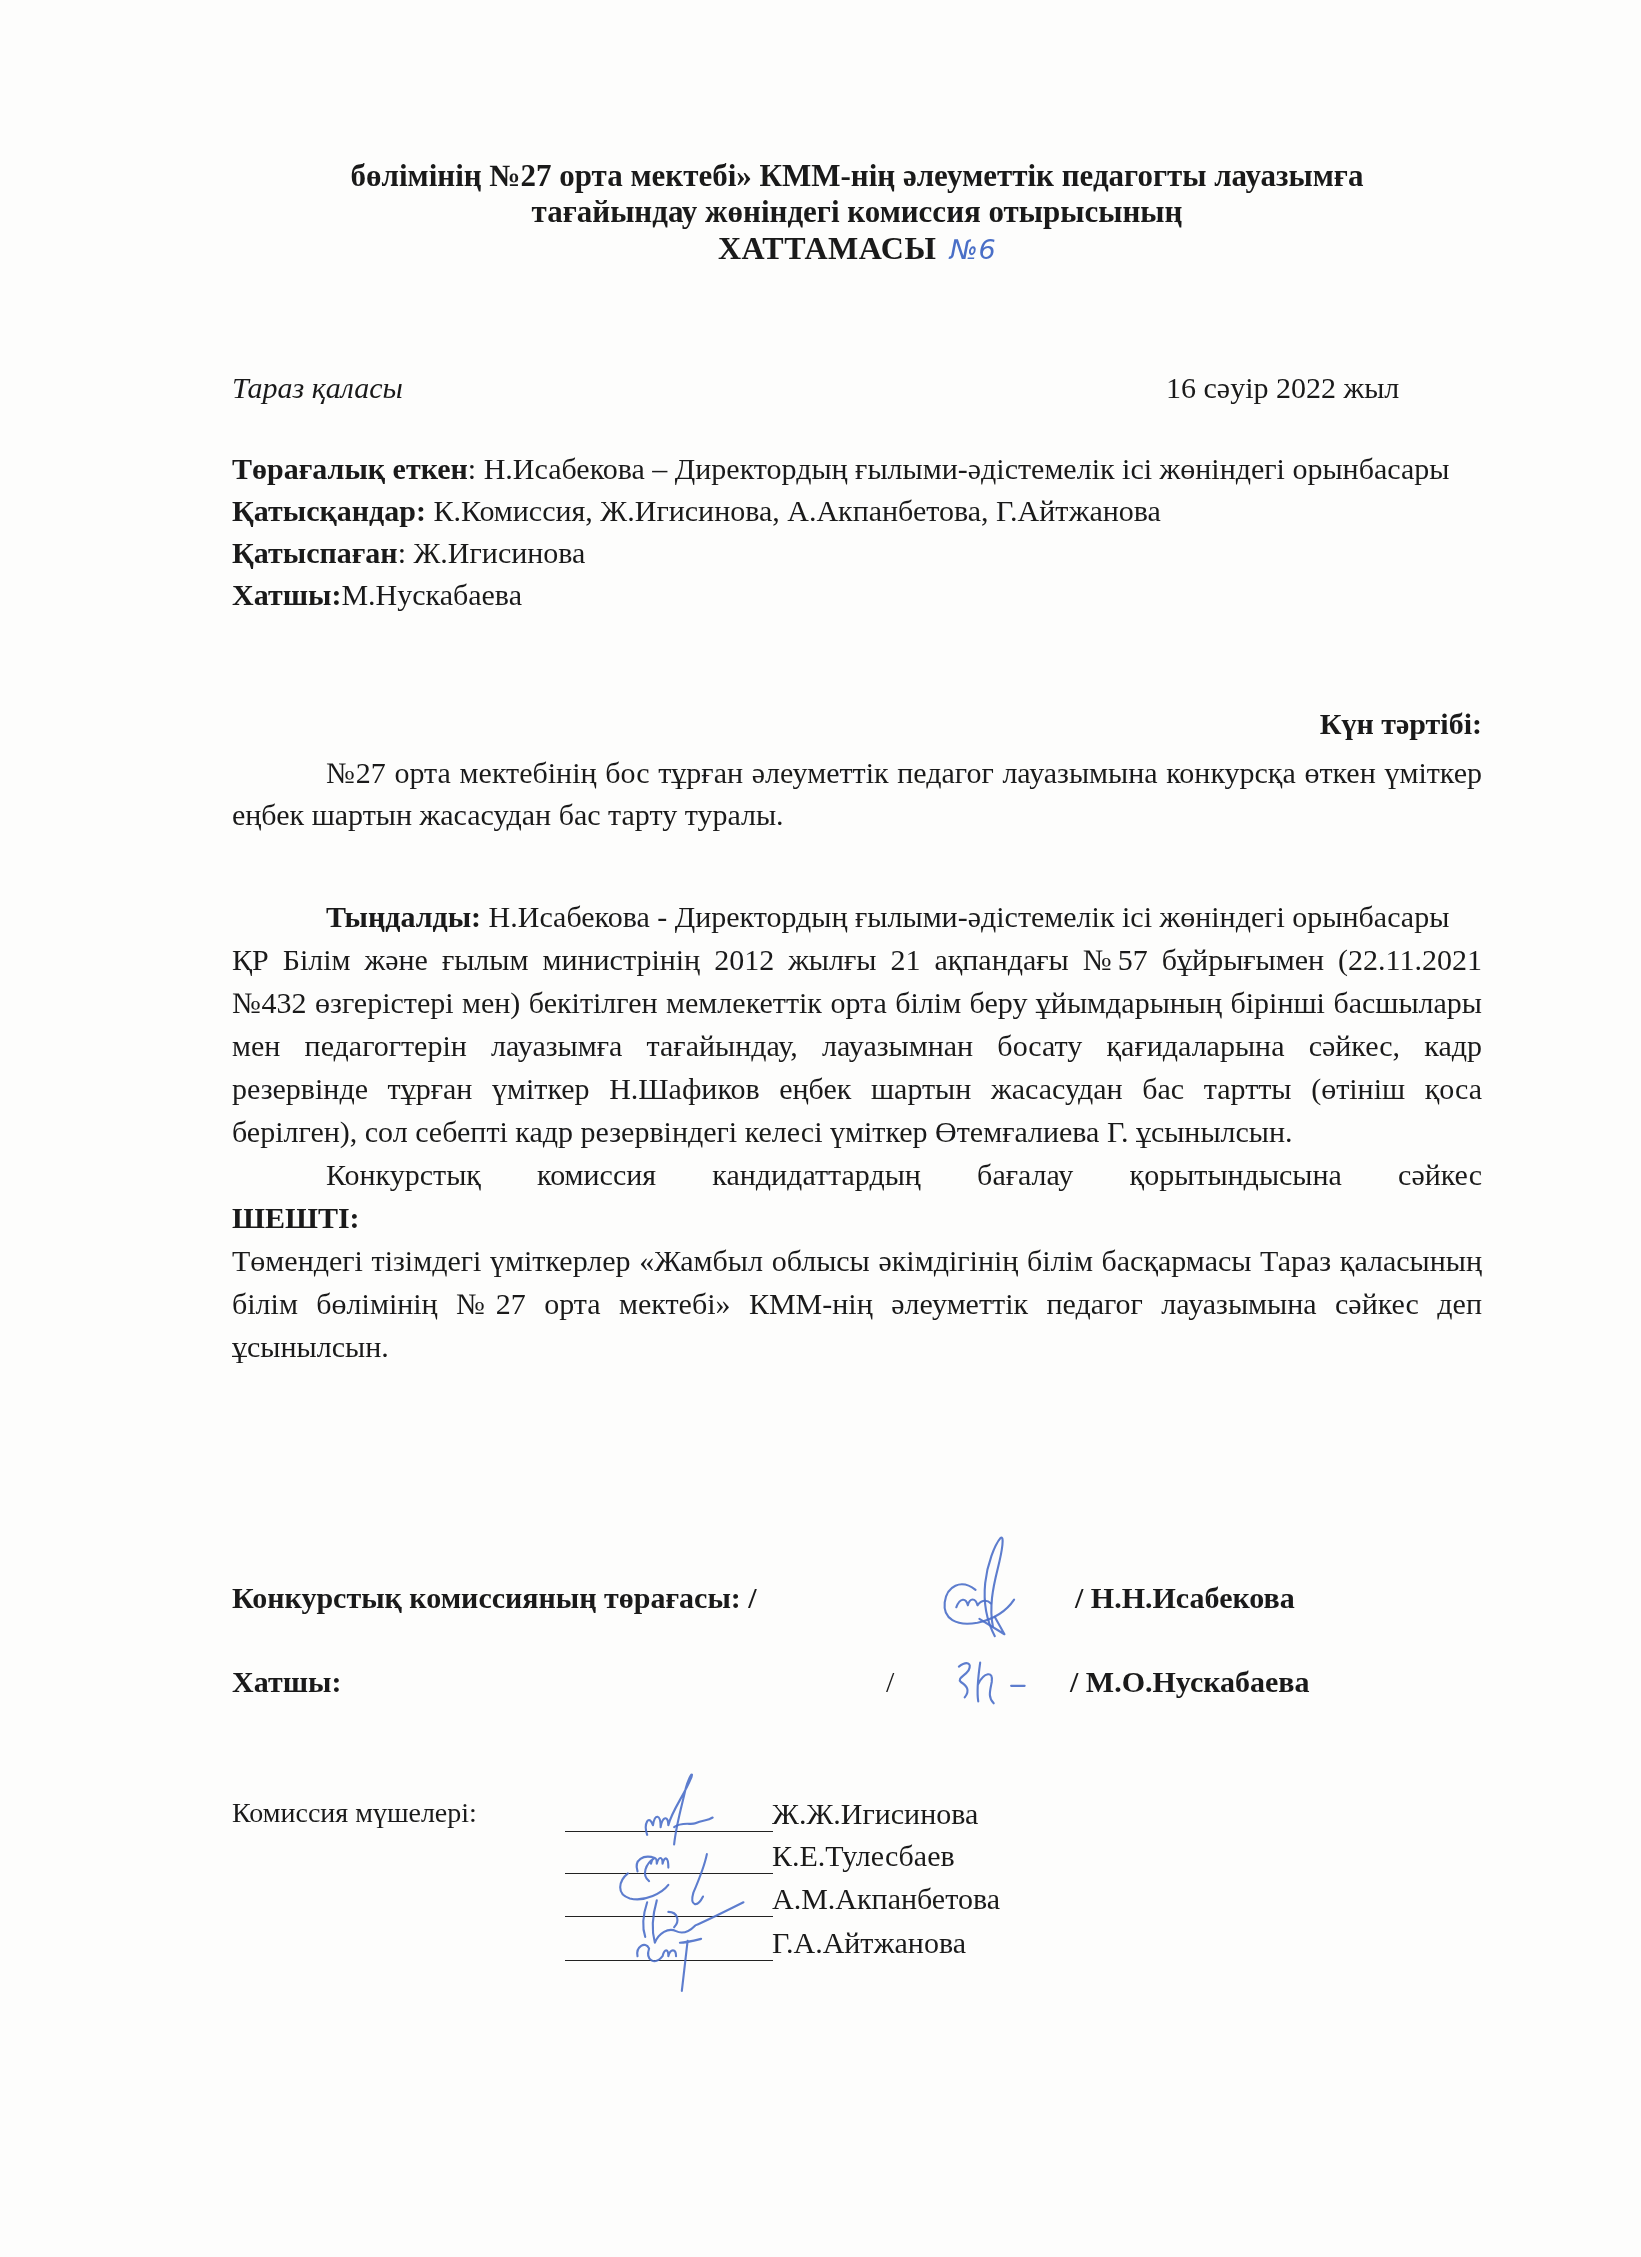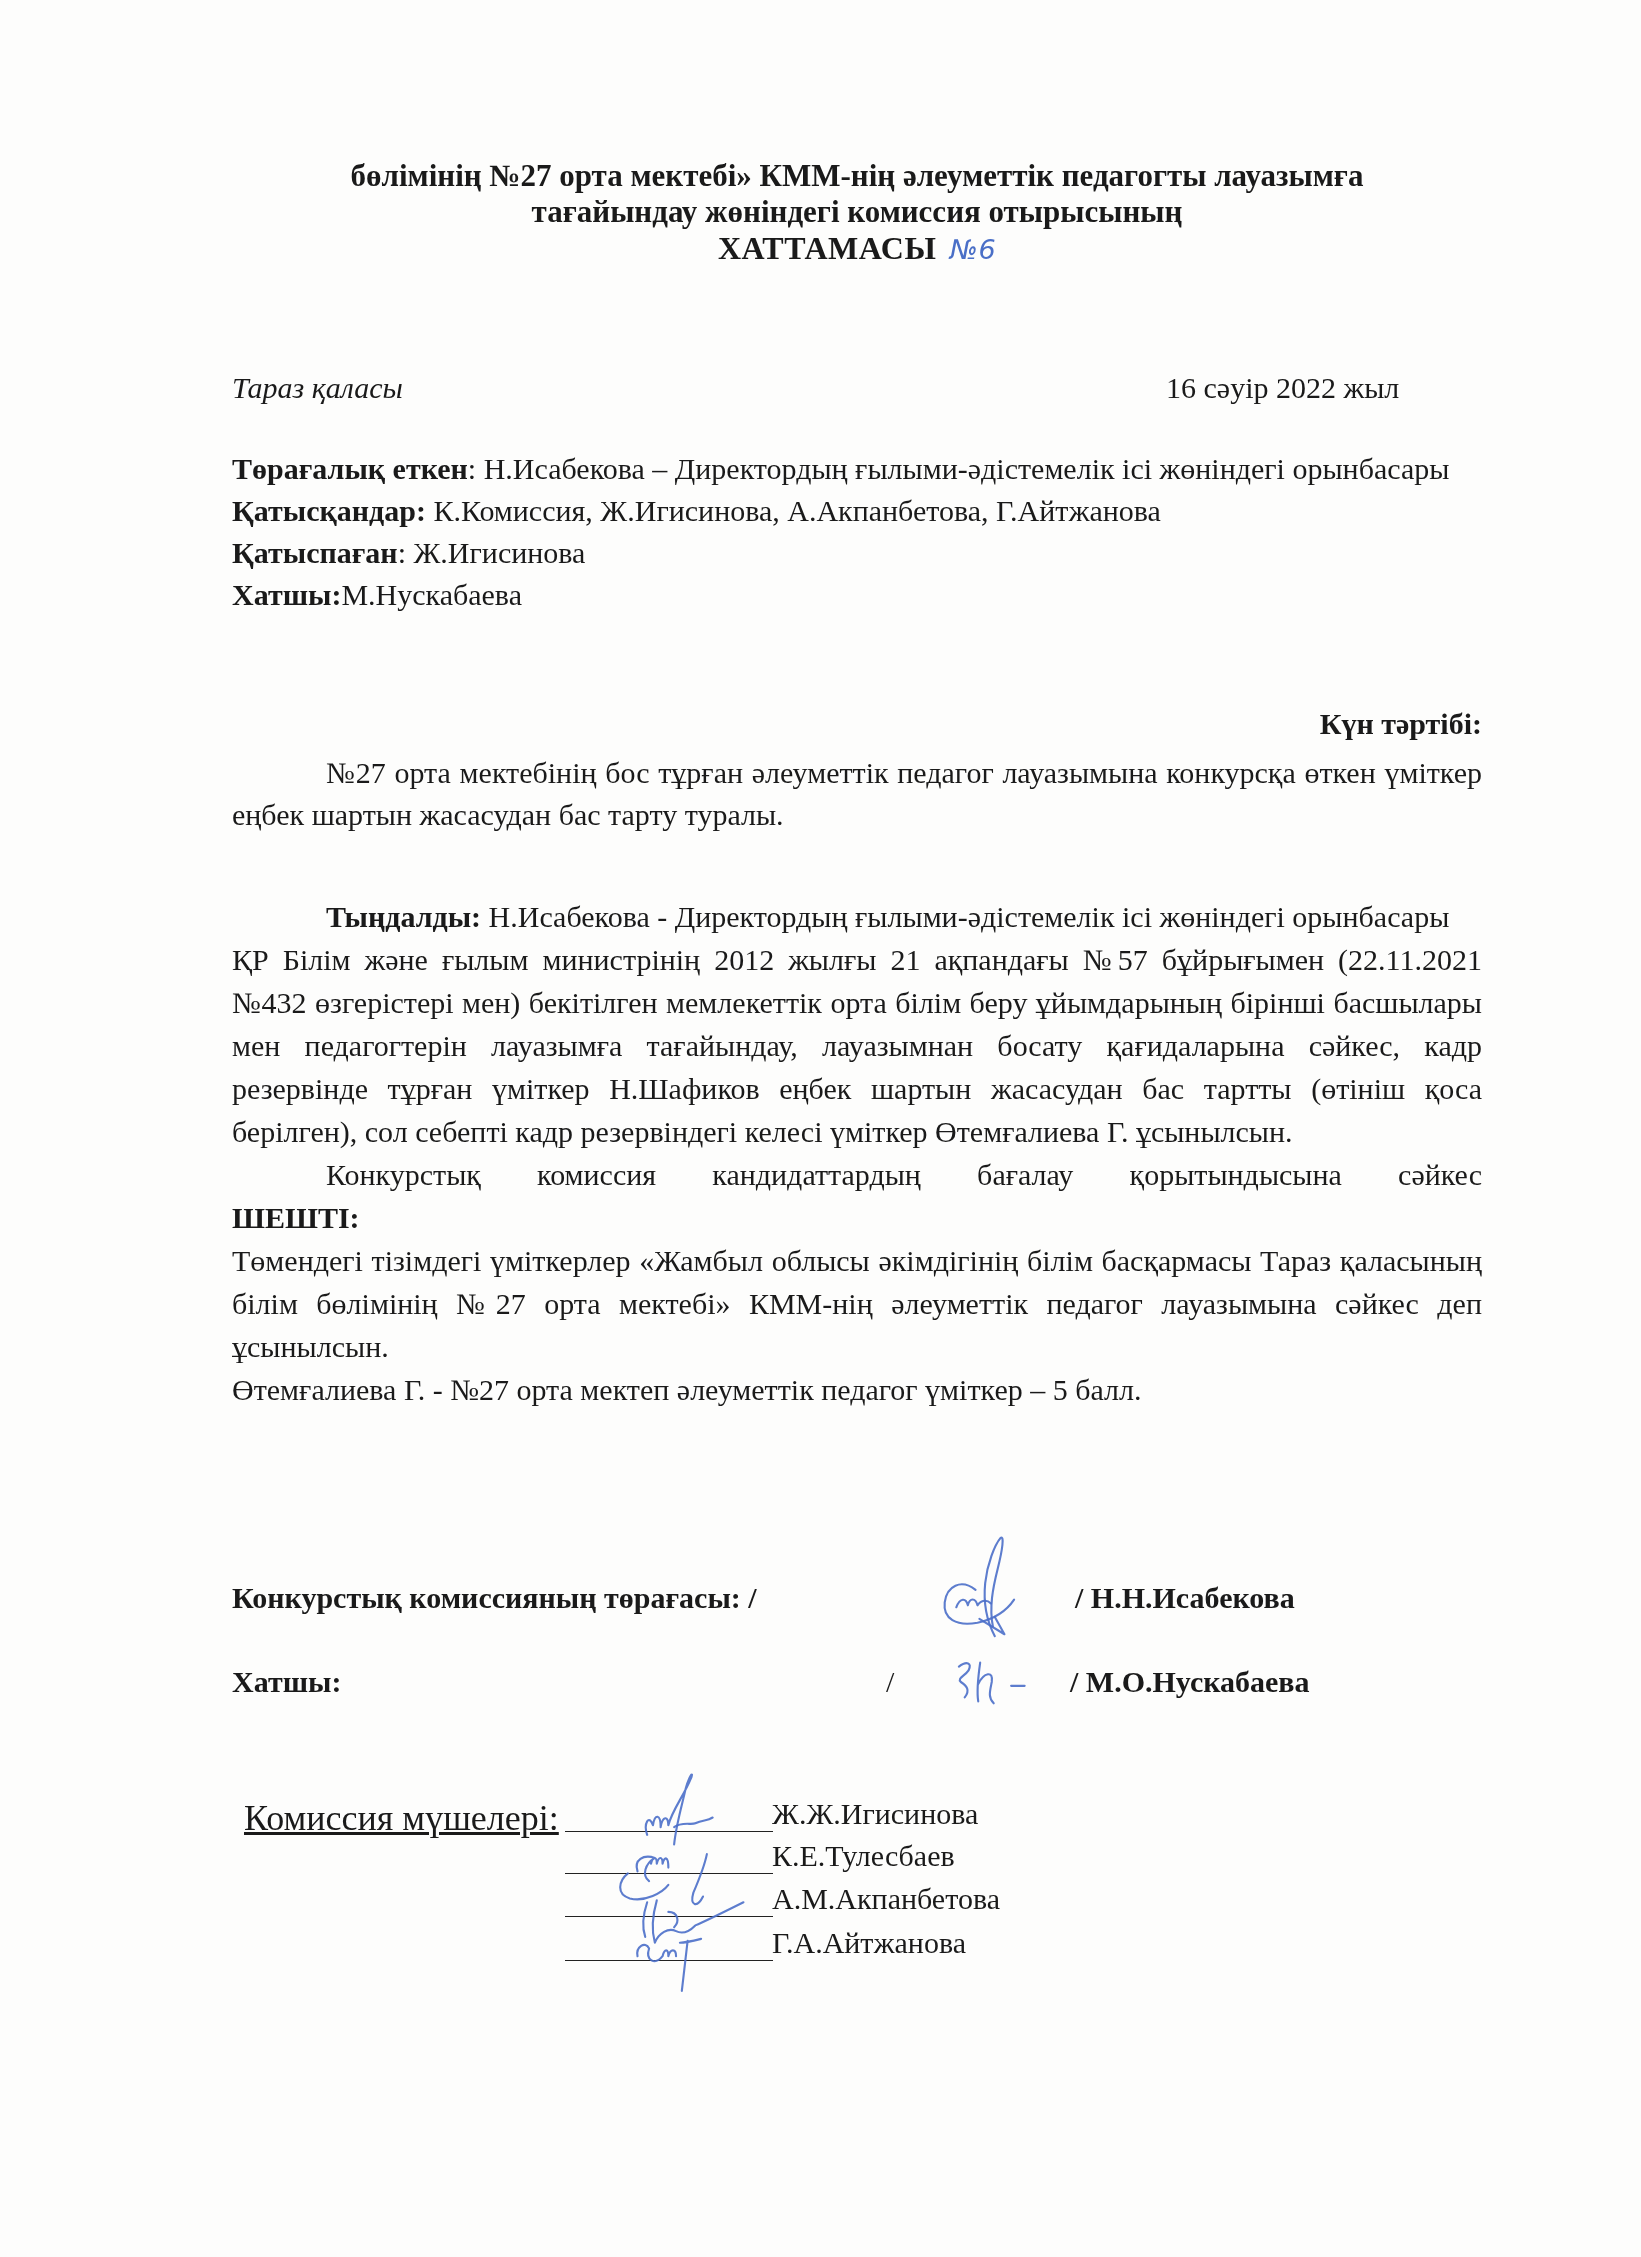--- a/index.html
+++ b/index.html
@@ -32,21 +32,21 @@
   .p3 { top: 895px; line-height: 43px; }
   .indent { text-indent: 94px; display: block; }
   .line { display: block; }
   b { font-weight: bold; }
   .sig-row { font-size: 30px; font-weight: bold; text-align: center; }
   .chair-label { left: 232px; top: 1581px; }
   .chair-slash2 { left: 1075px; top: 1581px; }
   .secr-label { left: 232px; top: 1665px; }
   .secr-slash1 { left: 886px; top: 1665px; }
   .secr-slash2 { left: 1070px; top: 1665px; }
-  .members-label { left: 244px; top: 1797px; font-size: 36px; text-decoration: underline; }
+  .members-label { left: 232px; top: 1797px; font-size: 28px; }
   .member { left: 772px; font-size: 30px; }
   .uline { position: absolute; left: 565px; width: 208px; height: 0; border-top: 1.9px solid #222; }
   .signature { position: absolute; pointer-events: none; }
   .signature path { fill: none; stroke: #4b6fc9; stroke-width: 2.2; stroke-linecap: round; stroke-linejoin: round; opacity: 0.9; }
 </style>
 </head>
 <body>
 
 <div class="abs title">
   <div>бөлімінің  №27 орта мектебі»  КММ-нің әлеуметтік педагогты лауазымға</div>
@@ -80,21 +80,20 @@
 </div>
 
 <div class="abs para p3">
   <span class="indent">
     <b>Тыңдалды:</b><span> Н.Исабекова - Директордың ғылыми-әдістемелік ісі жөніндегі орынбасары</span>
   </span>
   <span class="line">ҚР Білім және ғылым министрінің  2012 жылғы 21 ақпандағы №57 бұйрығымен (22.11.2021 №432 өзгерістері мен) бекітілген мемлекеттік орта білім беру ұйымдарының бірінші басшылары мен педагогтерін лауазымға тағайындау, лауазымнан босату қағидаларына сәйкес, кадр резервінде тұрған үміткер Н.Шафиков еңбек шартын жасасудан бас тартты (өтініш қоса берілген), сол себепті кадр резервіндегі келесі үміткер Өтемғалиева Г. ұсынылсын.</span>
   <span class="indent" style="text-align-last:justify">Конкурстық комиссия кандидаттардың бағалау қорытындысына сәйкес</span>
   <b class="line">ШЕШТІ:</b>
   <span class="line">Төмендегі тізімдегі үміткерлер «Жамбыл облысы әкімдігінің білім басқармасы Тараз қаласының білім бөлімінің №27 орта мектебі» КММ-нің әлеуметтік педагог лауазымына сәйкес деп ұсынылсын.</span>
-  <span class="line">Өтемғалиева Г. - №27 орта мектеп әлеуметтік педагог үміткер – 5 балл.</span>
 </div>
 
 <div class="abs sig-row chair-label">Конкурстық комиссияның төрағасы: /</div>
 <svg class="signature" style="left:937px; top:1530px;" width="106" height="116" viewBox="0 0 110 120">
   <path d="M60 110 C52 95 48 75 50 55 C52 35 60 15 66 8 C70 5 68 20 63 40 C58 60 54 80 58 100"></path>
   <path d="M40 62 C25 50 10 58 8 75 C6 92 20 100 42 96 C60 92 72 84 80 72"></path>
   <path d="M20 80 C24 70 30 70 32 78 C34 70 40 70 42 78 C46 72 52 72 56 76"></path>
   <path d="M44 92 L70 108 L60 90"></path>
 </svg>
 <div class="abs sig-row chair-slash2">/  Н.Н.Исабекова</div>

